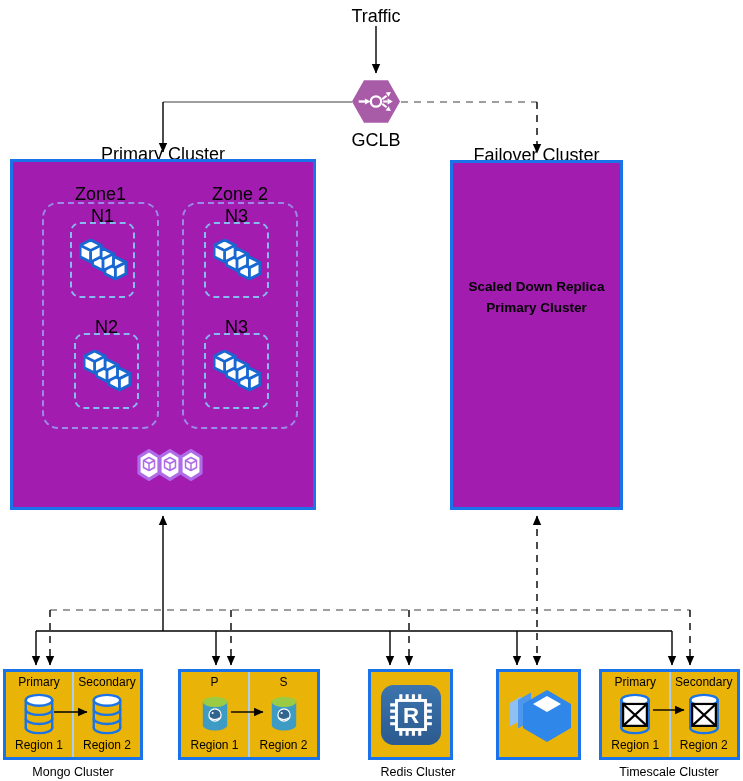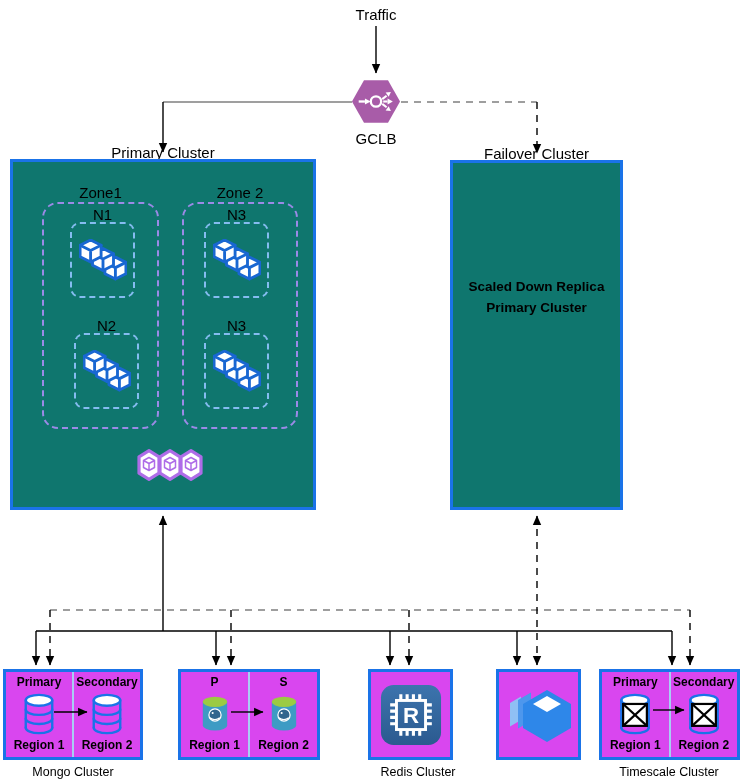--- a/index.html
+++ b/index.html
@@ -1,27 +1,27 @@
 <!DOCTYPE html>
 <html style="--box-blue: #1A73E8; --divider-blue: #A9CDF3; --zone-purple: #9B8AE6; --node-dash-blue: #85BCF0; --cube-blue: #1967D2; --workload-purple: #AE6CE8; --gclb-purple: #A85CA8; --redis-blue: #35689D; --storage-blue: #2E87E9; --postgres-body: #3E9BC4; --postgres-top: #9BCB43; --line-gray: #7F7F7F;"><head>
 <meta charset="utf-8">
 <style>
   html,body{margin:0;padding:0;background:#fff;}
   .canvas{position:relative;width:743px;height:781px;background:#fff;
           font-family:"Liberation Sans",sans-serif;overflow:hidden;}
-  .lbl{position:absolute;font-size:15px;color:#000;text-align:center;line-height:1.15;white-space:nowrap;}
-  .big-box{position:absolute;border:3px solid var(--box-blue,#1A73E8);background:#0f766e;box-sizing:border-box;text-decoration:underline;}
+  .lbl{position:absolute;font-size:18px;color:#000;text-align:center;line-height:1.15;white-space:nowrap;}
+  .big-box{position:absolute;border:3px solid var(--box-blue,#1A73E8);background:#a21caf;box-sizing:border-box;text-decoration:underline;}
   .zone{position:absolute;border:2px dashed var(--zone-purple,#9B8AE6);border-radius:16px;box-sizing:border-box;}
   .node{position:absolute;border:2px dashed var(--node-dash-blue,#85BCF0);border-radius:10px;
         box-sizing:border-box;display:flex;align-items:center;justify-content:center;}
   .icon-abs{position:absolute;}
   .failover-body{position:absolute;left:0;right:0;top:114px;text-align:center;
                  font-weight:bold;font-size:13.5px;line-height:1.55;color:#000;}
-  .dbbox{position:absolute;border:3px solid var(--box-blue,#1A73E8);background:#d946ef;
-         box-sizing:border-box;display:flex;font-weight:bold;}
+  .dbbox{position:absolute;border:3px solid var(--box-blue,#1A73E8);background:#eab308;
+         box-sizing:border-box;display:flex;}
   .dbbox.single{align-items:center;justify-content:center;}
   .half{flex:1;display:flex;flex-direction:column;align-items:center;justify-content:space-between;
         padding:3px 2px 5px;min-width:0;}
   .half + .half{border-left:2px solid var(--divider-blue,#A9CDF3);}
   .half .t{font-size:12px;color:#000;}
   .overlay{position:absolute;left:0;top:0;z-index:6;pointer-events:none;}
   .defs-holder{position:absolute;width:0;height:0;overflow:hidden;}
   .ln{stroke:#000;stroke-width:1.4;fill:none;}
   .lng{stroke:var(--line-gray,#7F7F7F);stroke-width:1.4;fill:none;}
   .dsh{stroke-dasharray:7 6;}

